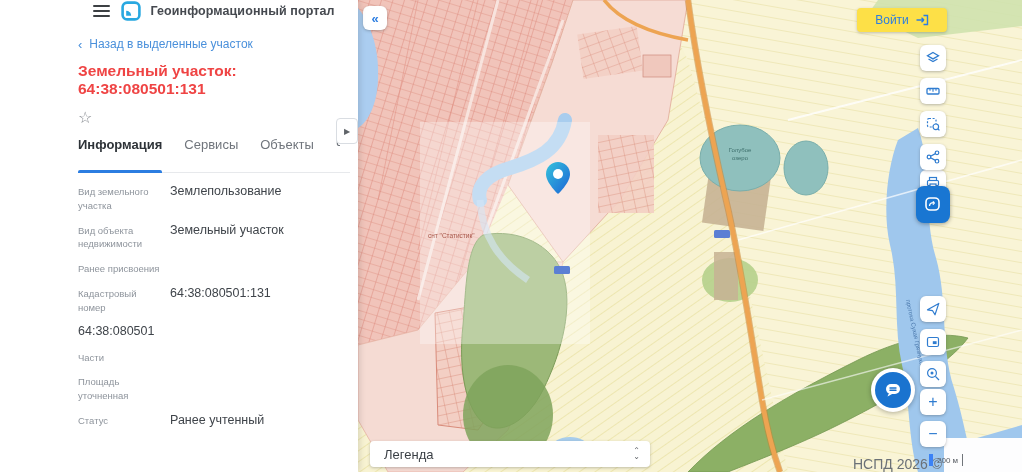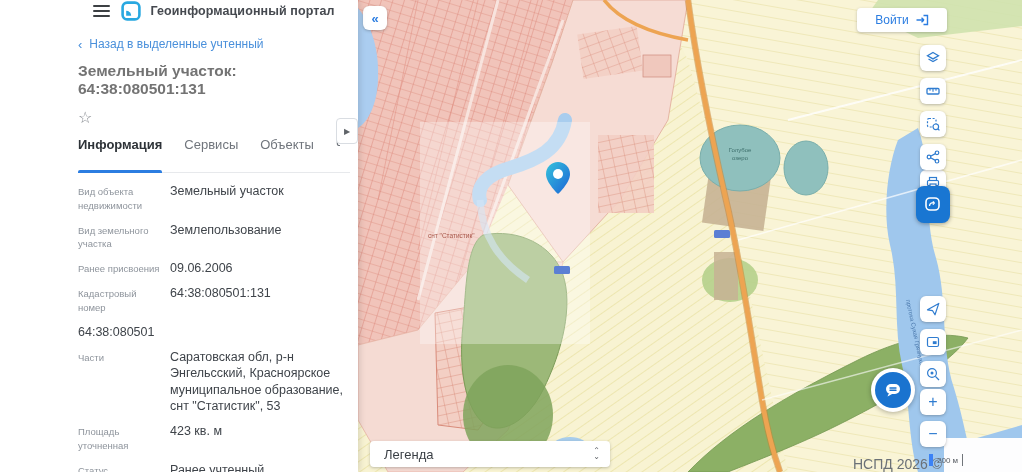--- a/index.html
+++ b/index.html
@@ -13,21 +13,21 @@
     z-index:10;box-shadow:2px 0 6px rgba(0,0,0,.12);
     padding:0 8px 0 78px;box-sizing:border-box;
   }
   .hdr{display:flex;align-items:center;height:22px;justify-content:center;}
   .burger{width:17px;height:12px;display:flex;flex-direction:column;justify-content:space-between;cursor:pointer;}
   .burger span{display:block;height:2px;background:#3c4043;border-radius:1px;}
   .logo{margin-left:11px;width:20px;height:20px;}
   .app-title{margin-left:9px;font-size:12.5px;font-weight:600;color:#45494f;letter-spacing:.1px;}
   .back{margin-top:15px;display:flex;align-items:center;color:#4a90db;font-size:12px;cursor:pointer;}
   .back .chev{font-size:13px;margin-right:7px;line-height:1;}
-  .pg-title{margin-top:11px;font-size:15.5px;font-weight:700;color:#737373;}
+  .pg-title{margin-top:11px;font-size:15.5px;font-weight:700;color:#ef4444;}
   .star{margin-top:12px;font-size:16px;color:#85898f;width:18px;cursor:pointer;line-height:1;}
   .tabs{margin-top:11px;display:flex;gap:22px;width:262px;overflow:hidden;white-space:nowrap;position:relative;}
   .tab{font-size:13px;color:#70757c;padding-bottom:21px;cursor:pointer;flex:0 0 auto;position:relative;}
   .tab.active{color:#2e3338;font-weight:600;}
   .tab.active::after{content:"";position:absolute;left:0;right:0;bottom:0;height:3px;background:#2b7de1;border-radius:2px 2px 0 0;}
   .tabs-rule{height:1px;background:#e7e9ec;margin-top:-1px;}
   .tab-scroll{
     position:absolute;left:336px;top:118px;width:20px;height:24px;background:#fff;
     border:1px solid #d9dde2;border-radius:4px;color:#5f6368;font-size:8px;
     display:flex;align-items:center;justify-content:center;cursor:pointer;z-index:3;
@@ -39,39 +39,39 @@
   
   .map{position:absolute;left:358px;top:0;width:664px;height:472px;overflow:hidden;background:#f7f1d7;}
   .map svg.base{position:absolute;left:0;top:0;}
   .mbtn{
     position:absolute;background:#fff;border-radius:6px;box-shadow:0 1px 3px rgba(60,64,67,.35);
     display:flex;align-items:center;justify-content:center;cursor:pointer;z-index:6;
   }
   .sq{width:26px;height:26px;left:562px;}
   .collapse{left:5px;top:6px;width:24px;height:24px;color:#2b7de1;font-weight:700;font-size:13px;border-radius:6px;}
   .login{
-    position:absolute;left:499px;top:8px;width:90px;height:24px;background:#ffffff;border-radius:4px;
+    position:absolute;left:499px;top:8px;width:90px;height:24px;background:#fde047;border-radius:4px;
     box-shadow:0 1px 3px rgba(60,64,67,.3);display:flex;align-items:center;justify-content:center;gap:6px;
     color:#2b7de1;font-size:12px;cursor:pointer;z-index:6;
   }
   .zoomtxt{font-size:16px;color:#2f7cd0;font-weight:500;line-height:1;}
   .badge{
     position:absolute;left:558px;top:186px;width:34px;height:37px;background:#1976d2;border-radius:8px;
     display:flex;align-items:center;justify-content:center;z-index:7;cursor:pointer;
     box-shadow:0 1px 4px rgba(0,0,0,.35);
   }
   .badge::after{content:"";position:absolute;left:-5px;bottom:6px;border:6px solid transparent;border-right-color:#1976d2;}
   .fab{
     position:absolute;left:513px;top:368px;width:44px;height:44px;border-radius:50%;
     background:#fff;box-shadow:0 1px 5px rgba(0,0,0,.3);display:flex;align-items:center;justify-content:center;
     z-index:7;cursor:pointer;
   }
   .fab .inner{width:36px;height:36px;border-radius:50%;background:#1a73cf;display:flex;align-items:center;justify-content:center;}
   .legend{
-    position:absolute;left:12px;top:441px;width:240px;height:26px;background:#fff;border-radius:4px;
+    position:absolute;left:12px;top:441px;width:280px;height:26px;background:#fff;border-radius:4px;
     box-shadow:0 1px 3px rgba(60,64,67,.3);display:flex;align-items:center;z-index:6;cursor:pointer;
     padding:0 10px 0 14px;box-sizing:border-box;
   }
   .legend .ltxt{font-size:13px;color:#3a3f45;flex:1;}
   .legend .lchev{color:#5f6368;font-size:8px;line-height:.8;text-align:center;}
   .attrib{position:absolute;left:488px;top:456px;font-size:14px;color:#6b7177;z-index:5;margin-left:7px;}
   .scalebar{
     position:absolute;left:571px;top:454px;font-size:8px;color:#555a60;z-index:5;
     border-left:4px solid #3b82f6;border-right:1px solid #70757a;padding:2px 4px 0 4px;height:10px;
   }
@@ -89,21 +89,21 @@
       </div>
     <svg class="logo" viewBox="0 0 20 20">
       <rect x="1.6" y="1.6" width="16.8" height="16.8" rx="4.5" fill="none" stroke="#29a8e0" stroke-width="2.6"></rect>
       <path d="M5.2 14.8 V9.8 a5 5 0 0 1 5 5 Z" fill="#29a8e0"></path>
     </svg>
     <div class="app-title">Геоинформационный портал</div>
   </div>
 
   <div class="back">
     <span class="chev">‹</span>
-    <span>Назад в выделенные учтенный</span>
+    <span>Назад в выделенные участок</span>
   </div>
 
   <div class="pg-title">Земельный участок: 64:38:080501:131</div>
 
   <div class="star">☆</div>
 
   <div class="tabs">
 
   <div class="tab active">
       <span>Информация</span>
@@ -117,45 +117,42 @@
       <div class="tab">
       <span>Части ЗУ</span>
     </div>
     </div>
   <div class="tabs-rule"></div>
   <div class="tab-scroll">▶</div>
 
   <div class="rows">
 
   <div class="row">
+      <div class="lbl">Вид земельного участка</div>
+      <div class="val">Землепользование</div>
+    </div>
+      <div class="row">
       <div class="lbl">Вид объекта недвижимости</div>
       <div class="val">Земельный участок</div>
     </div>
       <div class="row">
-      <div class="lbl">Вид земельного участка</div>
-      <div class="val">Землепользование</div>
-    </div>
-      <div class="row">
       <div class="lbl">Ранее присвоения</div>
-      <div class="val">09.06.2006</div>
     </div>
       <div class="row">
       <div class="lbl">Кадастровый номер</div>
       <div class="val">64:38:080501:131</div>
     </div>
       <div class="row">
       <div class="val">64:38:080501</div>
     </div>
       <div class="row">
       <div class="lbl">Части</div>
-      <div class="val">Саратовская обл, р-н Энгельсский, Красноярское муниципальное образование, снт "Статистик", 53</div>
     </div>
       <div class="row">
       <div class="lbl">Площадь уточненная</div>
-      <div class="val">423 кв. м</div>
     </div>
       <div class="row">
       <div class="lbl">Статус</div>
       <div class="val">Ранее учтенный</div>
     </div>
     </div>
 </div>
 
 <div class="map">
   <svg class="base" width="664" height="472" viewBox="0 0 664 472">

